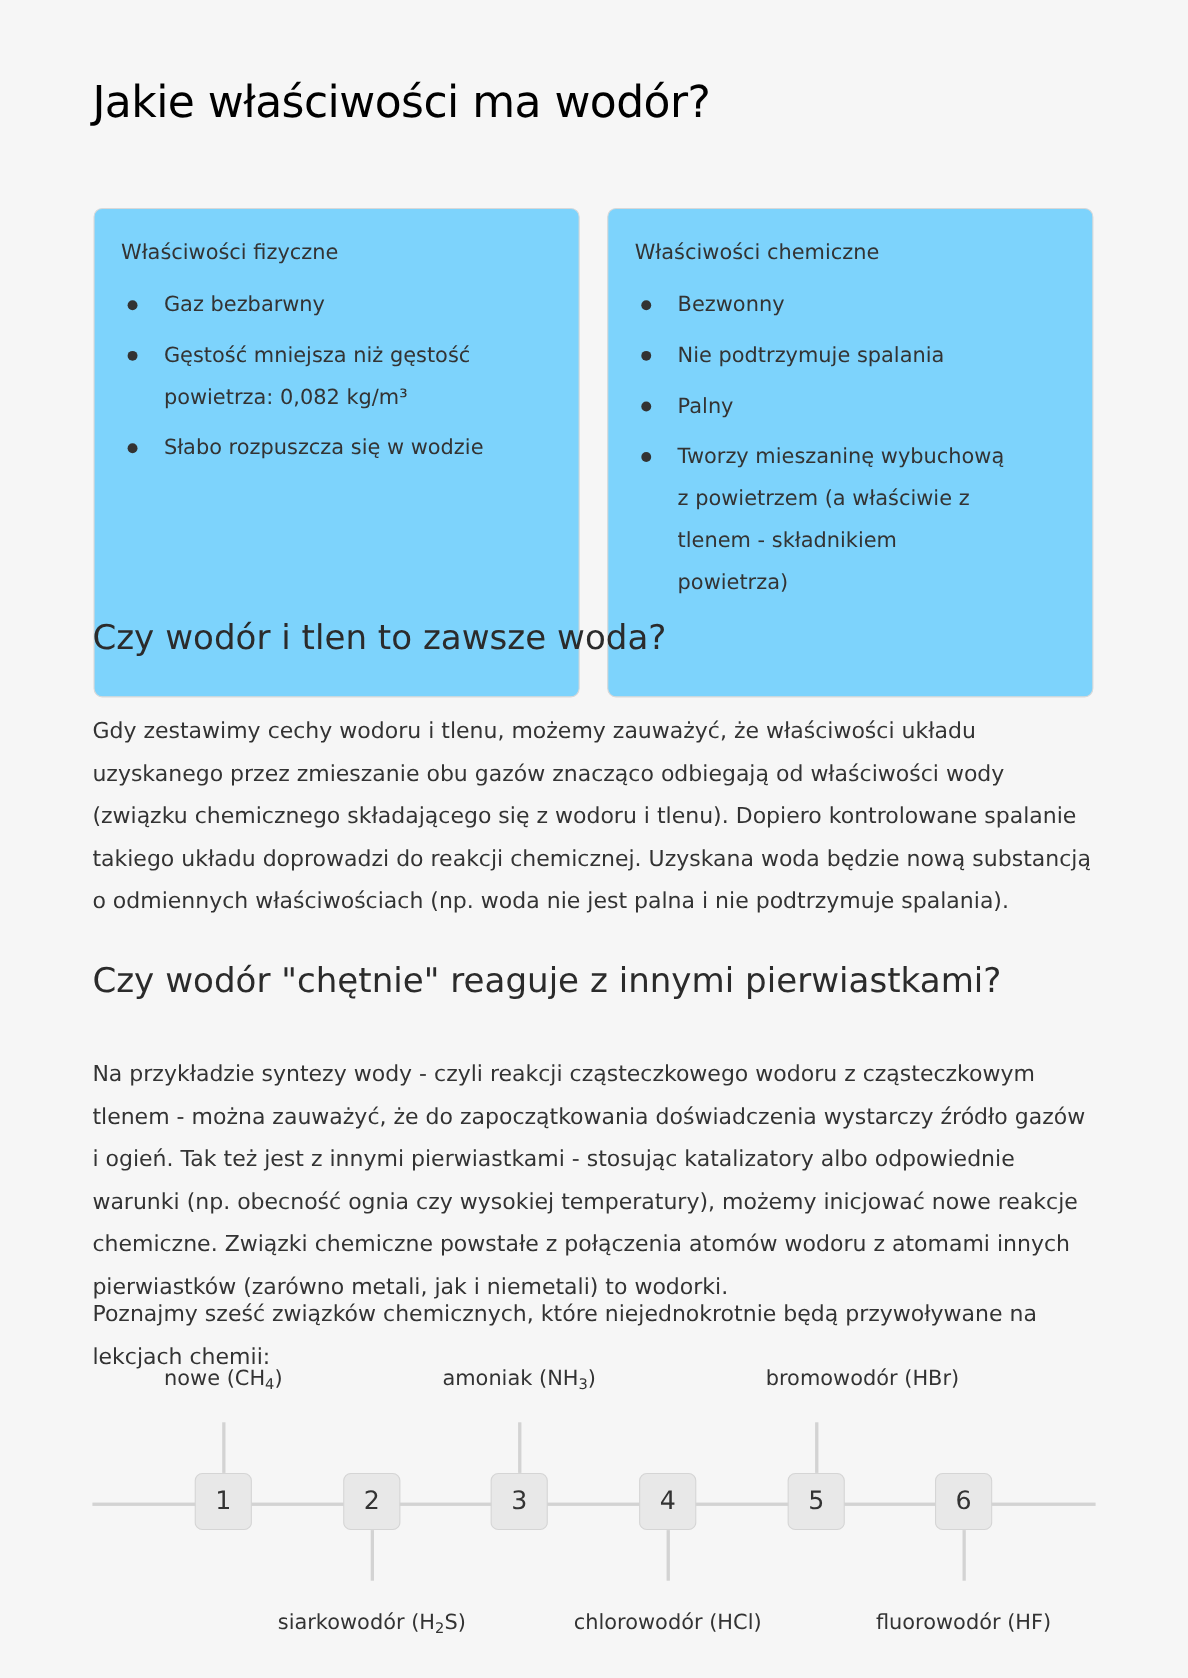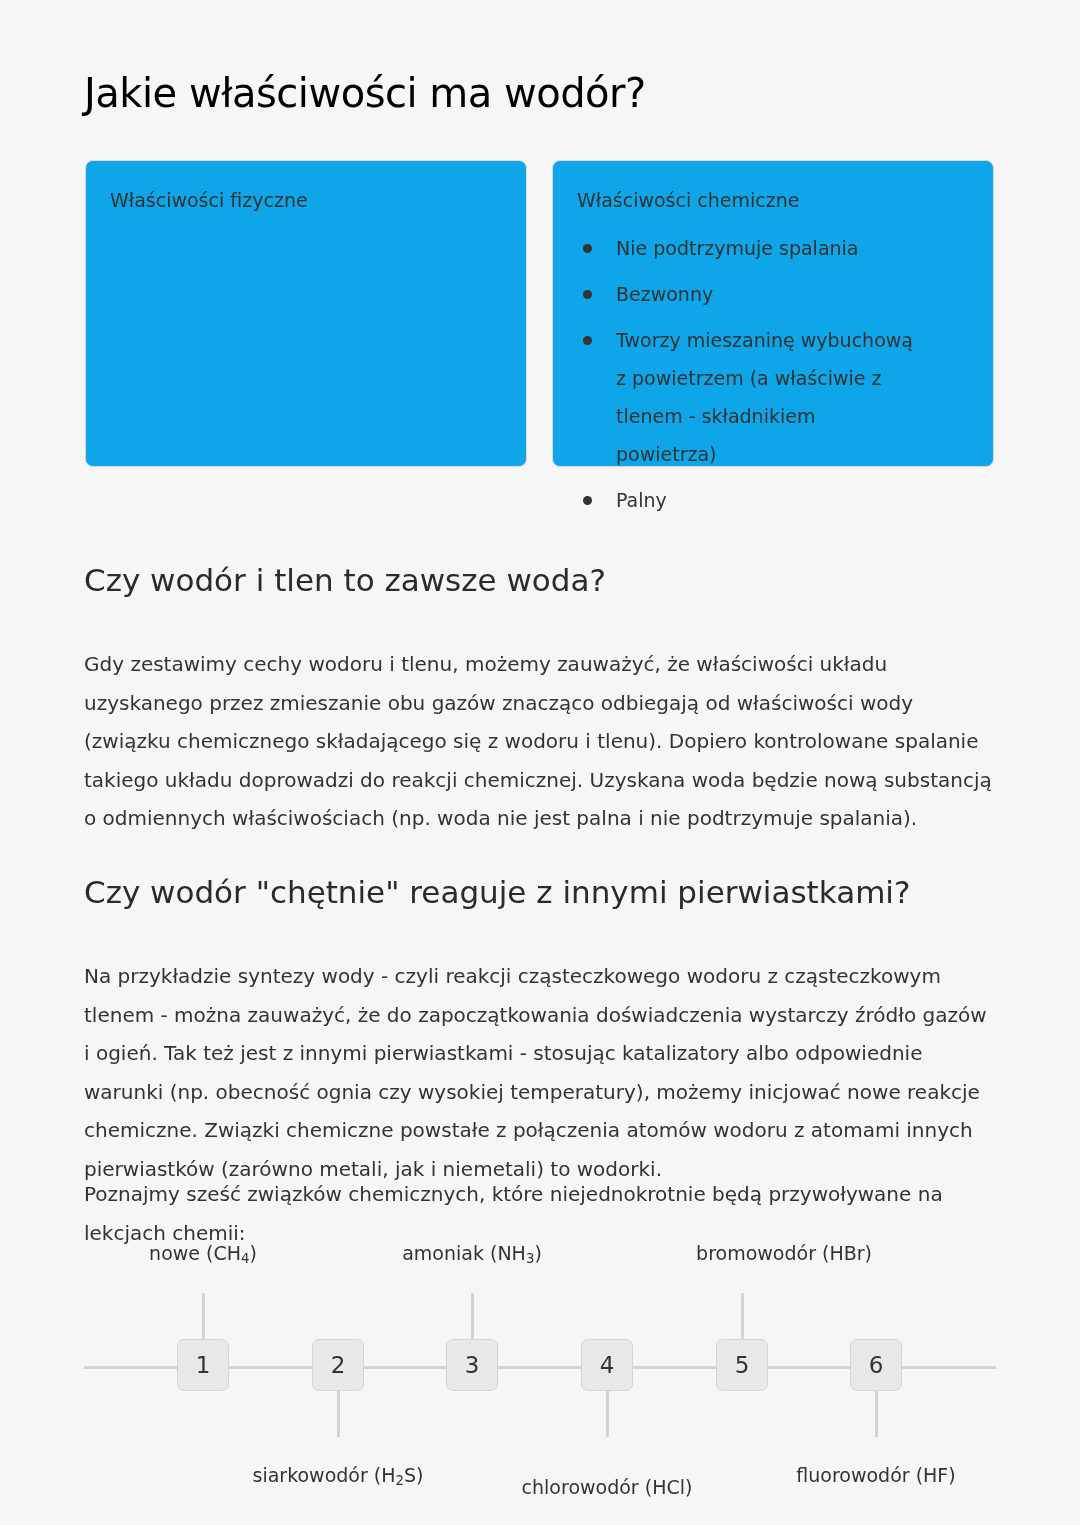--- a/index.html
+++ b/index.html
@@ -20,24 +20,24 @@
     left: 84px;
     top: 70px;
     font-size: 40px;
     font-weight: normal;
     margin: 0;
     letter-spacing: -0.5px;
     color: #000000;
   }
   .card {
     position: absolute;
-    top: 160px;
+    top: 189px;
     width: 442px;
-    height: 307px;
-    background: #0ea5e9;
+    height: 445px;
+    background: #7dd3fc;
     border: 1px solid #d8d8d8;
     border-radius: 8px;
     box-sizing: border-box;
     padding: 28px 24px 0 24px;
   }
   .card.left { left: 85px; }
   .card.right { left: 552px; }
   .card-title {
     font-size: 19px;
     margin: 0 0 18px 0;
@@ -138,29 +138,34 @@
   .tl-label.up { top: 12px; }
   .tl-label.down { top: 234px; }
 </style>
 </head>
 <body>
 
 <h1 class="page-title">Jakie właściwości ma wodór?</h1>
 
 <div class="card left">
   <h3 class="card-title">Właściwości fizyczne</h3>
+  <ul>
+    <li><span class="bullet"></span><span>Gaz bezbarwny</span></li>
+    <li><span class="bullet"></span><span>Gęstość mniejsza niż gęstość powietrza: 0,082 kg/m³</span></li>
+    <li><span class="bullet"></span><span>Słabo rozpuszcza się w wodzie</span></li>
+  </ul>
 </div>
 
 <div class="card right">
   <h3 class="card-title">Właściwości chemiczne</h3>
   <ul>
+    <li><span class="bullet"></span><span>Bezwonny</span></li>
     <li><span class="bullet"></span><span>Nie podtrzymuje spalania</span></li>
-    <li><span class="bullet"></span><span>Bezwonny</span></li>
+    <li><span class="bullet"></span><span>Palny</span></li>
     <li style="padding-right:50px;"><span class="bullet"></span><span>Tworzy mieszaninę wybuchową z powietrzem (a właściwie z tlenem - składnikiem powietrza)</span></li>
-    <li><span class="bullet"></span><span>Palny</span></li>
   </ul>
 </div>
 
 <h2 class="h2" style="top:562px;">Czy wodór i tlen to zawsze woda?</h2>
 <p class="para" style="top:645px;">Gdy zestawimy cechy  wodoru i tlenu, możemy zauważyć, że właściwości układu uzyskanego przez zmieszanie obu gazów znacząco odbiegają od właściwości wody (związku chemicznego składającego się z wodoru i tlenu). Dopiero kontrolowane spalanie takiego układu doprowadzi do reakcji chemicznej. Uzyskana woda będzie nową substancją o odmiennych właściwościach (np. woda nie jest palna i nie podtrzymuje spalania).</p>
 
 <h2 class="h2" style="top:874px;">Czy wodór "chętnie" reaguje z innymi pierwiastkami?</h2>
 <p class="para" style="top:957px;">Na przykładzie syntezy wody - czyli reakcji cząsteczkowego wodoru z cząsteczkowym tlenem - można zauważyć, że do zapoczątkowania doświadczenia wystarczy źródło gazów i ogień. Tak też jest z innymi pierwiastkami - stosując katalizatory albo odpowiednie warunki (np. obecność ognia czy wysokiej temperatury), możemy inicjować nowe reakcje chemiczne. Związki chemiczne powstałe z połączenia atomów wodoru z atomami innych pierwiastków (zarówno metali, jak i niemetali) to wodorki.</p>
 <p class="para" style="top:1175px;">Poznajmy sześć związków chemicznych, które niejednokrotnie będą przywoływane na lekcjach chemii:</p>
 
@@ -174,21 +179,21 @@
   <div class="tl-node" style="left:254px;">2</div>
   <div class="tl-stem down" style="left:254px;"></div>
   <div class="tl-label down" style="left:254px;"><span>siarkowodór</span> (<span>H</span><span class="sub">2</span><span>S</span>)</div>
 
   <div class="tl-label up" style="left:388px;"><span>amoniak</span> (<span>NH</span><span class="sub">3</span><span></span>)</div>
   <div class="tl-stem up" style="left:388px;"></div>
   <div class="tl-node" style="left:388px;">3</div>
 
   <div class="tl-node" style="left:523px;">4</div>
   <div class="tl-stem down" style="left:523px;"></div>
-  <div class="tl-label down" style="left:523px;margin-top:12px;"><span>chlorowodór</span> (<span>HCl</span><span class="sub"></span><span></span>)</div>
+  <div class="tl-label down" style="left:523px;"><span>chlorowodór</span> (<span>HCl</span><span class="sub"></span><span></span>)</div>
 
   <div class="tl-label up" style="left:658px;text-align:right;"><span>bromowodór</span> (<span>HBr</span><span class="sub"></span><span></span>)</div>
   <div class="tl-stem up" style="left:658px;"></div>
   <div class="tl-node" style="left:658px;">5</div>
 
   <div class="tl-node" style="left:792px;">6</div>
   <div class="tl-stem down" style="left:792px;"></div>
   <div class="tl-label down" style="left:792px;"><span>fluorowodór</span> (<span>HF</span><span class="sub"></span><span></span>)</div>
 </div>
 

